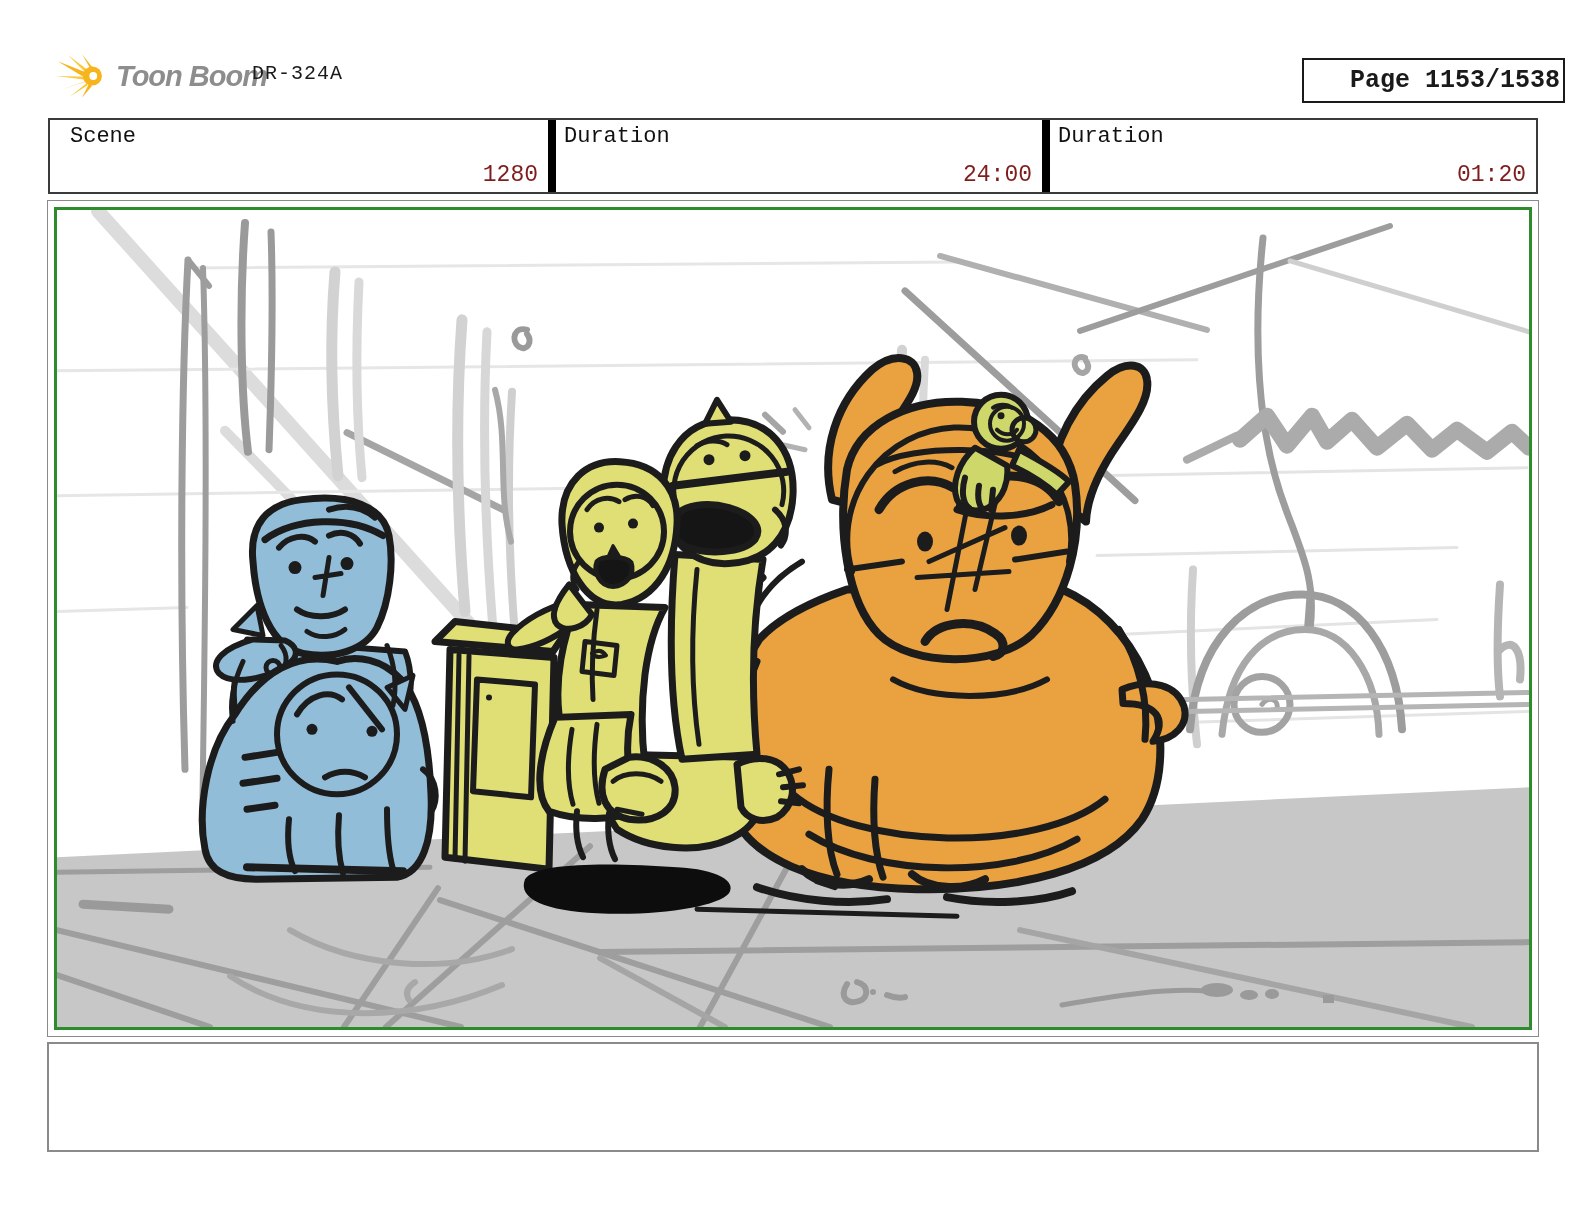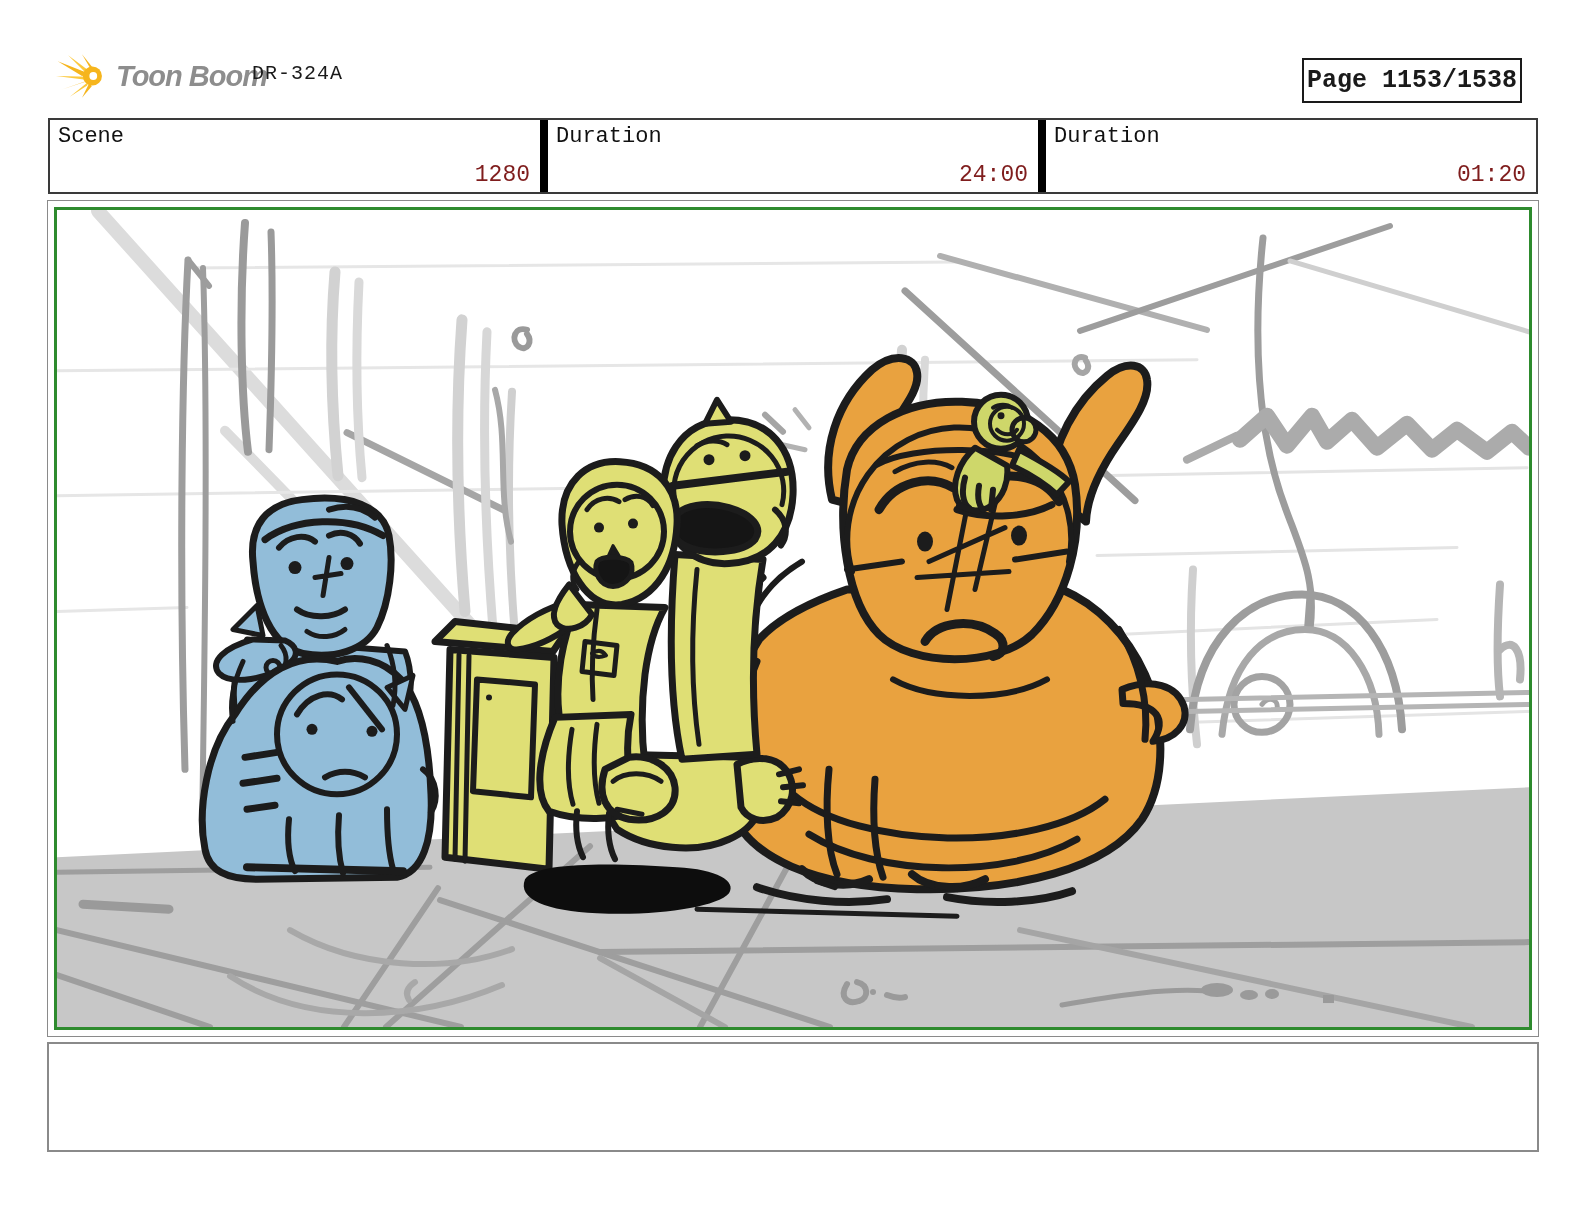--- a/index.html
+++ b/index.html
@@ -6,25 +6,25 @@
   body{width:1584px;height:1224px;position:relative;font-family:"Liberation Mono",monospace;color:#1a1a1a;}
 
   
   .header{position:absolute;left:0;top:0;width:1584px;height:118px;}
   .logo-wrap{position:absolute;left:56px;top:52px;display:flex;align-items:center;gap:8px;}
   .logo-burst{width:52px;height:48px;}
   .logo-text{font-family:"Liberation Sans",sans-serif;font-weight:bold;font-style:italic;
              font-size:29px;color:#8d8d8d;letter-spacing:-1px;}
   .doc-title{position:absolute;left:252px;top:62px;font-size:20px;font-weight:normal;letter-spacing:1px;}
   .page-badge{position:absolute;left:1302px;top:58px;width:216px;height:41px;border:2px solid #1a1a1a;
-              display:flex;align-items:center;justify-content:center;font-size:25px;font-weight:bold;background:#fff;}
+              display:flex;align-items:center;justify-content:center;font-size:25px;font-weight:bold;background:#fff;padding-left:43px;}
 
   
   .info-table{position:absolute;left:48px;top:118px;width:1490px;height:76px;
-              border:2px solid #3a3a3a;box-sizing:border-box;display:flex;background:#fff;}
+              border:2px solid #3a3a3a;box-sizing:border-box;display:flex;background:#fff;padding-left:12px;}
   .info-cell{flex:1 1 0;border-left:8px solid #000000;box-sizing:border-box;position:relative;padding:4px 8px;}
   .info-cell:first-child{border-left:none;}
   .cell-label{position:absolute;left:8px;top:4px;font-size:22px;color:#111;}
   .cell-value{position:absolute;right:10px;bottom:4px;font-size:23px;color:#7f1d1d;}
 
   
   .panel-frame{position:absolute;left:47px;top:200px;width:1492px;height:837px;border:1px solid #8a8a8a;
                box-sizing:border-box;background:#ffffff;}
   .panel-green{position:absolute;left:6px;top:6px;right:6px;bottom:6px;border:3px solid #2e8b2e;
                box-sizing:border-box;overflow:hidden;}

